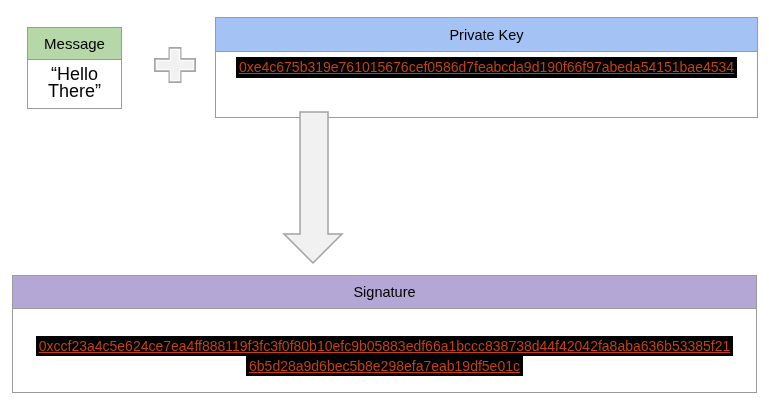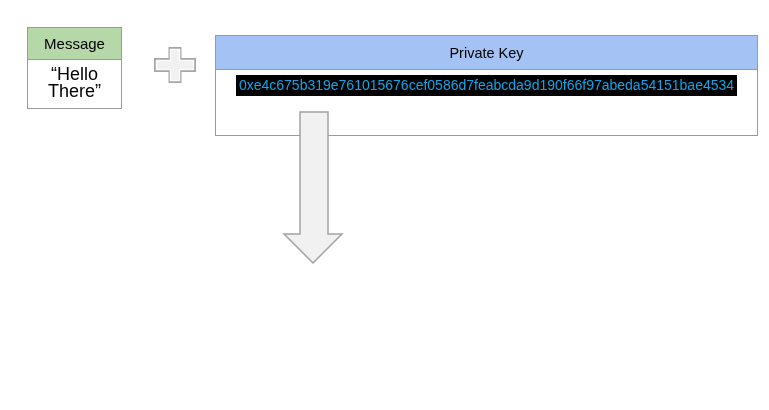--- a/index.html
+++ b/index.html
@@ -37,33 +37,34 @@
     text-align:center;
     font-size:18px;
     line-height:16.5px;
   }
   .message-value{display:inline-block;width:70px;}
 
   
   .plus-icon{position:absolute;left:153px;top:46px;}
 
   
-  .pk-box{left:215px;top:35px;width:543px;height:101px;}
+  .pk-box{left:215px;top:17px;width:543px;height:101px;}
   .pk-box .box-header{height:34px;font-size:14.5px;}
   .pk-body{padding-top:5px;text-align:center;}
 
   
   .hex{
     display:inline-block;
     background:#000000;
-    color:#0ea5e9;
+    color:#c2410c;
     font-size:14px;
     line-height:21px;
     padding:0 3px;
     white-space:nowrap;
+    text-decoration:underline;
   }
 
   
   .arrow-icon{position:absolute;left:281px;top:111px;}
 
   
   .sig-box{left:12px;top:275px;width:745px;height:118px;}
   .sig-box .box-header{height:33px;font-size:14.5px;}
   .sig-body{padding-top:27px;}
   .hex-line{text-align:center;height:20px;}
@@ -94,14 +95,27 @@
     </div>
     <div class="pk-body">
       <span class="hex">0xe4c675b319e761015676cef0586d7feabcda9d190f66f97abeda54151bae4534</span>
     </div>
   </div>
 
   <svg class="arrow-icon" width="64" height="155" viewBox="0 0 64 155" aria-hidden="true">
     <polygon points="19,1 47,1 47,123 61,123 32,152 3,123 19,123" fill="#f1f1f1" stroke="#a3a3a3" stroke-width="1.5"></polygon>
   </svg>
 
+  <div class="box sig-box">
+    <div class="box-header purple-header">
+      <span>Signature</span>
+    </div>
+    <div class="sig-body">
+      <div class="hex-line">
+        <span class="hex">0xccf23a4c5e624ce7ea4ff888119f3fc3f0f80b10efc9b05883edf66a1bccc838738d44f42042fa8aba636b53385f21</span>
+      </div>
+      <div class="hex-line">
+        <span class="hex">6b5d28a9d6bec5b8e298efa7eab19df5e01c</span>
+      </div>
+    </div>
+  </div>
 
 </div>
 
 </body></html>

